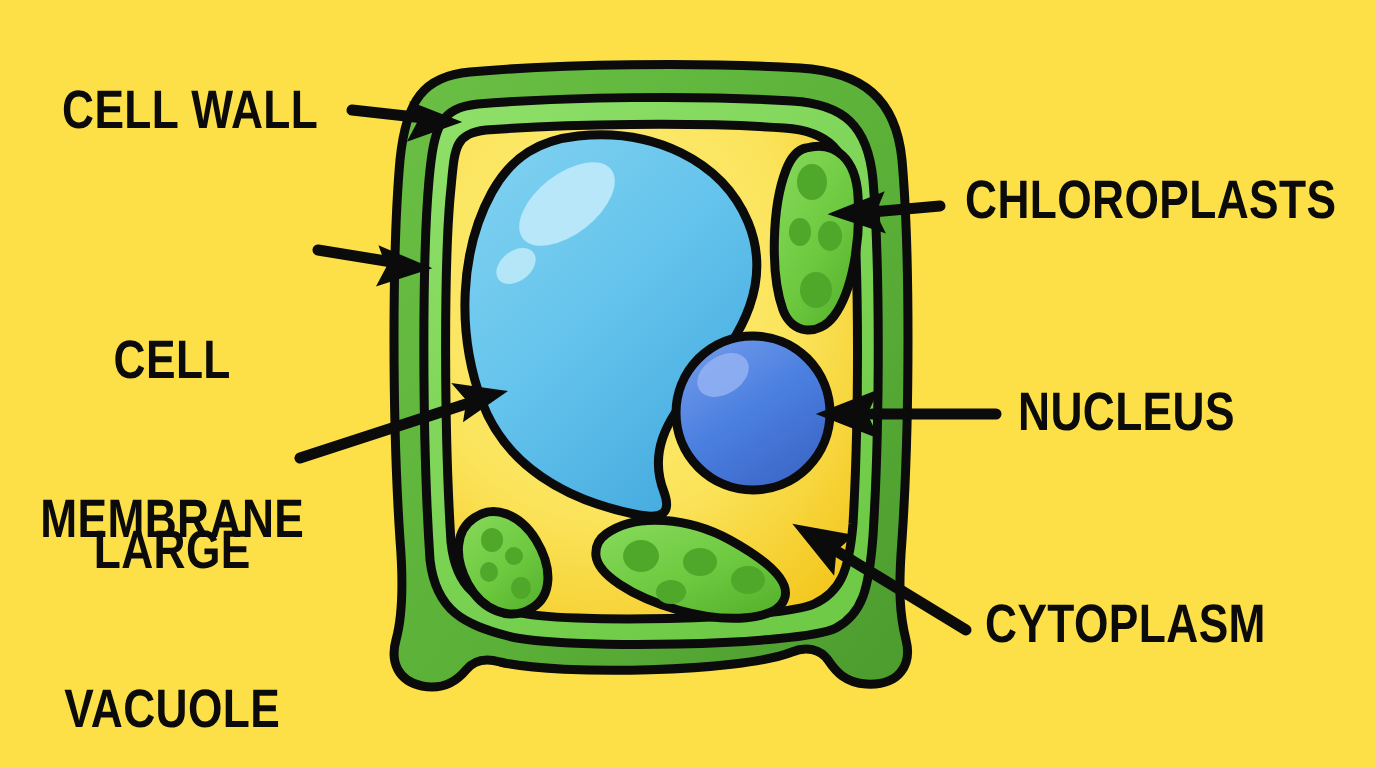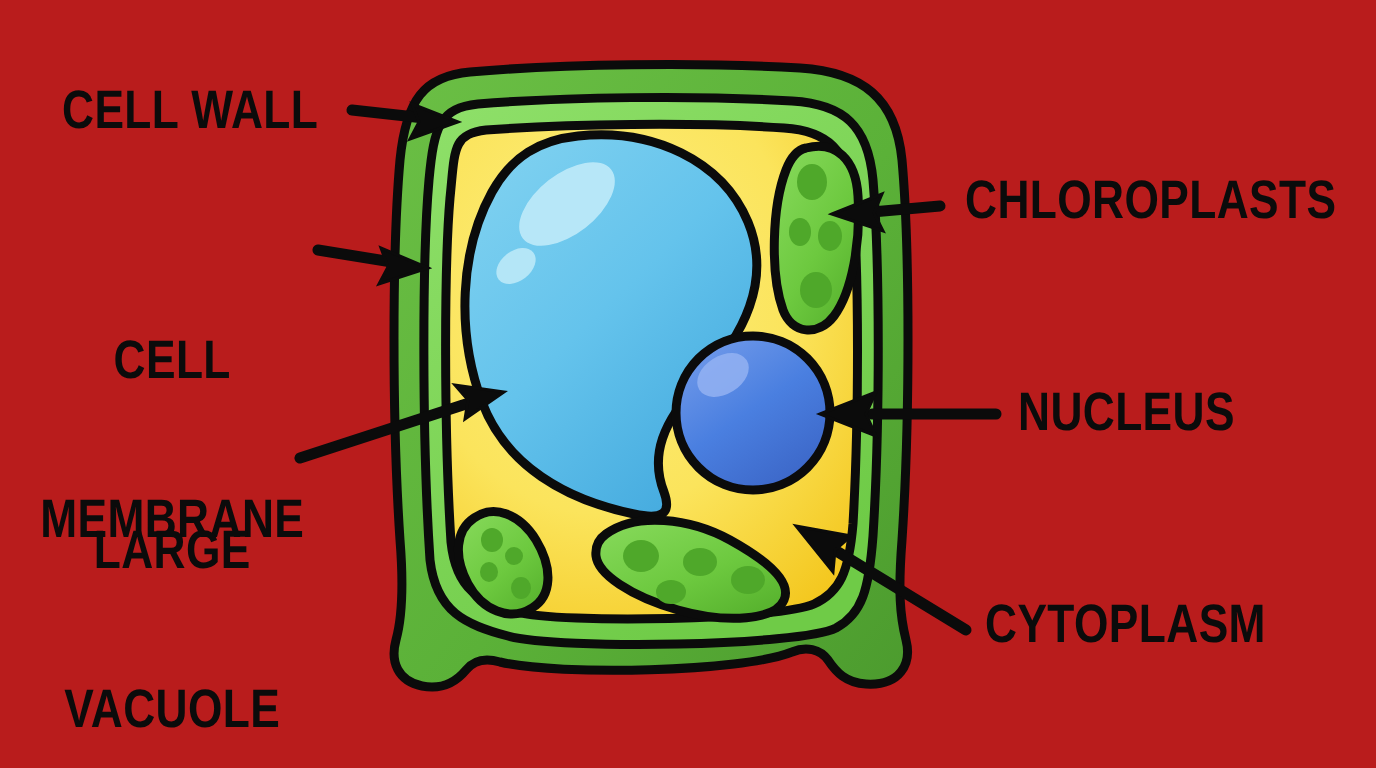--- a/index.html
+++ b/index.html
@@ -1,18 +1,18 @@
 <!DOCTYPE html>
 <html><head>
 <meta charset="utf-8">
 <style>
   html,body{margin:0;padding:0;background:#ffffff;}
   body{width:1376px;height:768px;overflow:hidden;
        font-family:"Liberation Sans","DejaVu Sans",sans-serif;}
-  #stage{position:relative;width:1376px;height:768px;background:#b91c1c;}
+  #stage{position:relative;width:1376px;height:768px;background:#fde047;}
   #diagram{position:absolute;inset:0;width:1376px;height:768px;}
   .lbl{
     position:absolute;
     font-family:"Liberation Sans","DejaVu Sans",sans-serif;
     font-weight:700;
     color:#0b0b0b;
     letter-spacing:0.5px;
     line-height:0.98;
     white-space:pre;
     transform:scaleX(0.82);

